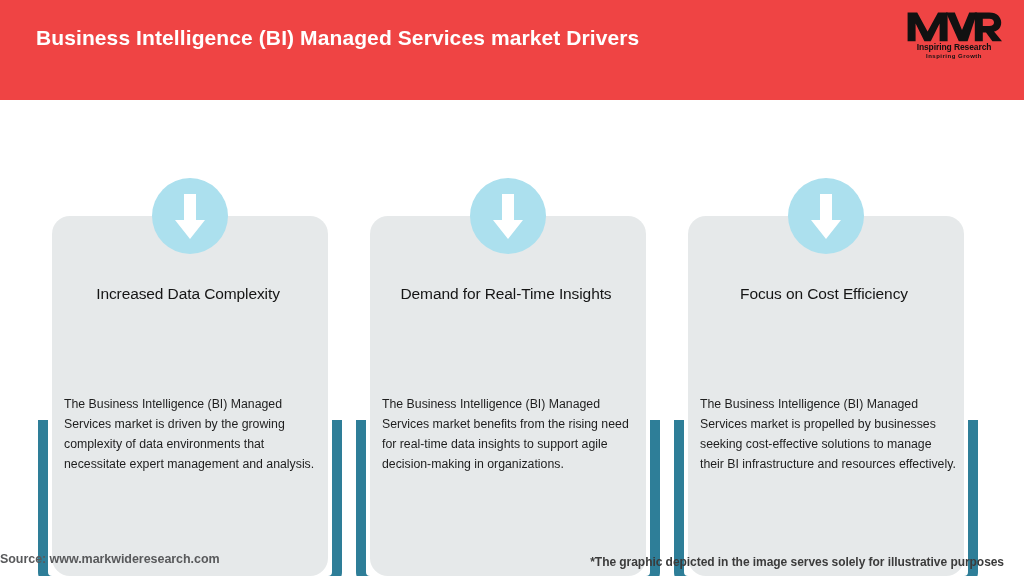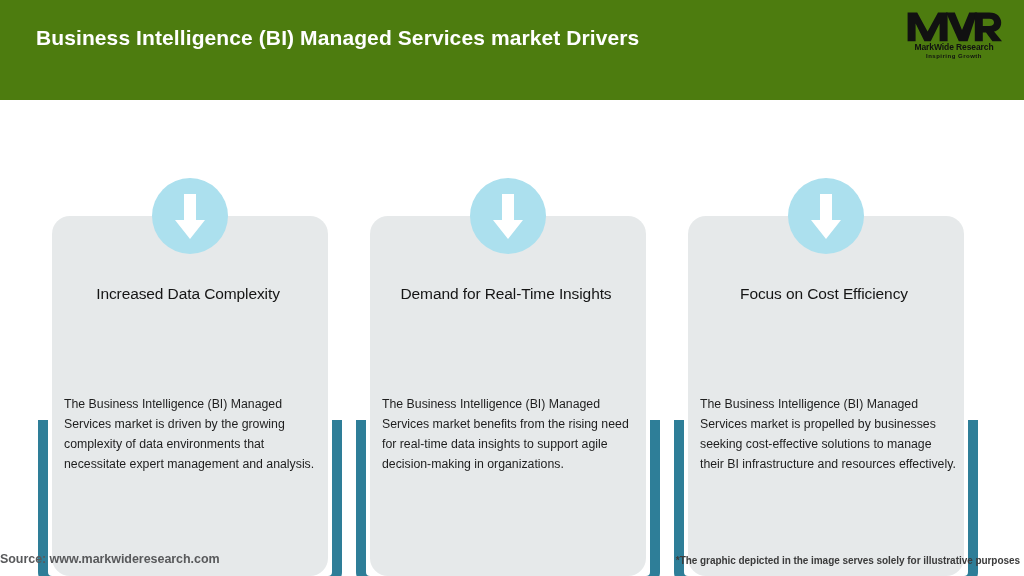--- a/index.html
+++ b/index.html
@@ -15,21 +15,21 @@
     position: relative;
   }
 
   
   .header {
     position: absolute;
     left: 0;
     top: 0;
     width: 1024px;
     height: 100px;
-    background: #4d7c0f;
+    background: #ef4444;
     box-sizing: border-box;
   }
   .header-title {
     position: absolute;
     left: 36px;
     top: 26px;
     font-size: 21px;
     font-weight: bold;
     color: #ffffff;
     letter-spacing: 0.1px;
@@ -168,44 +168,44 @@
     top: 552px;
     width: 1024px;
     text-align: left;
     font-size: 12.5px;
     font-weight: bold;
     color: #58595b;
     letter-spacing: -0.05px;
   }
   .disclaimer {
     position: absolute;
-    right: 4px;
+    right: 20px;
     top: 555px;
-    font-size: 10px;
+    font-size: 12px;
     font-weight: bold;
     color: #3b3b3b;
     letter-spacing: -0.05px;
     white-space: nowrap;
   }
 </style>
 </head>
 <body>
 
 <div class="header">
   <div class="header-title">Business Intelligence (BI) Managed Services market Drivers</div>
 
   <div class="logo">
     <span class="logo-mark">
       <svg viewBox="0 0 120 42" width="96" height="34" aria-hidden="true">
         <path d="M2 40 L2 4 L14 4 L27 28 L40 4 L52 4 L52 40 L42 40 L42 18 L31 40 L23 40 L12 18 L12 40 Z" fill="#111111"></path>
         <path d="M50 4 L61 4 L70 26 L79 4 L89 4 L77 40 L66 40 Z" fill="#111111"></path>
         <path d="M86 40 L86 4 L104 4 C114 4 119 10 119 17 C119 23 115 27 110 28 L120 40 L108 40 L100 29 L96 29 L96 40 Z M96 12 L96 21 L104 21 C108 21 110 19 110 16.5 C110 14 108 12 104 12 Z" fill="#111111"></path>
       </svg>
     </span>
-    <span class="logo-name">MarkWide Research</span>
+    <span class="logo-name">Inspiring Research</span>
     <span class="logo-tag">Inspiring Growth</span>
   </div>
 </div>
 
 <div class="cards">
 
   <div class="card-wrap c0">
     <div class="frame"></div>
     <div class="panel"></div>
     <div class="icon-circle">

